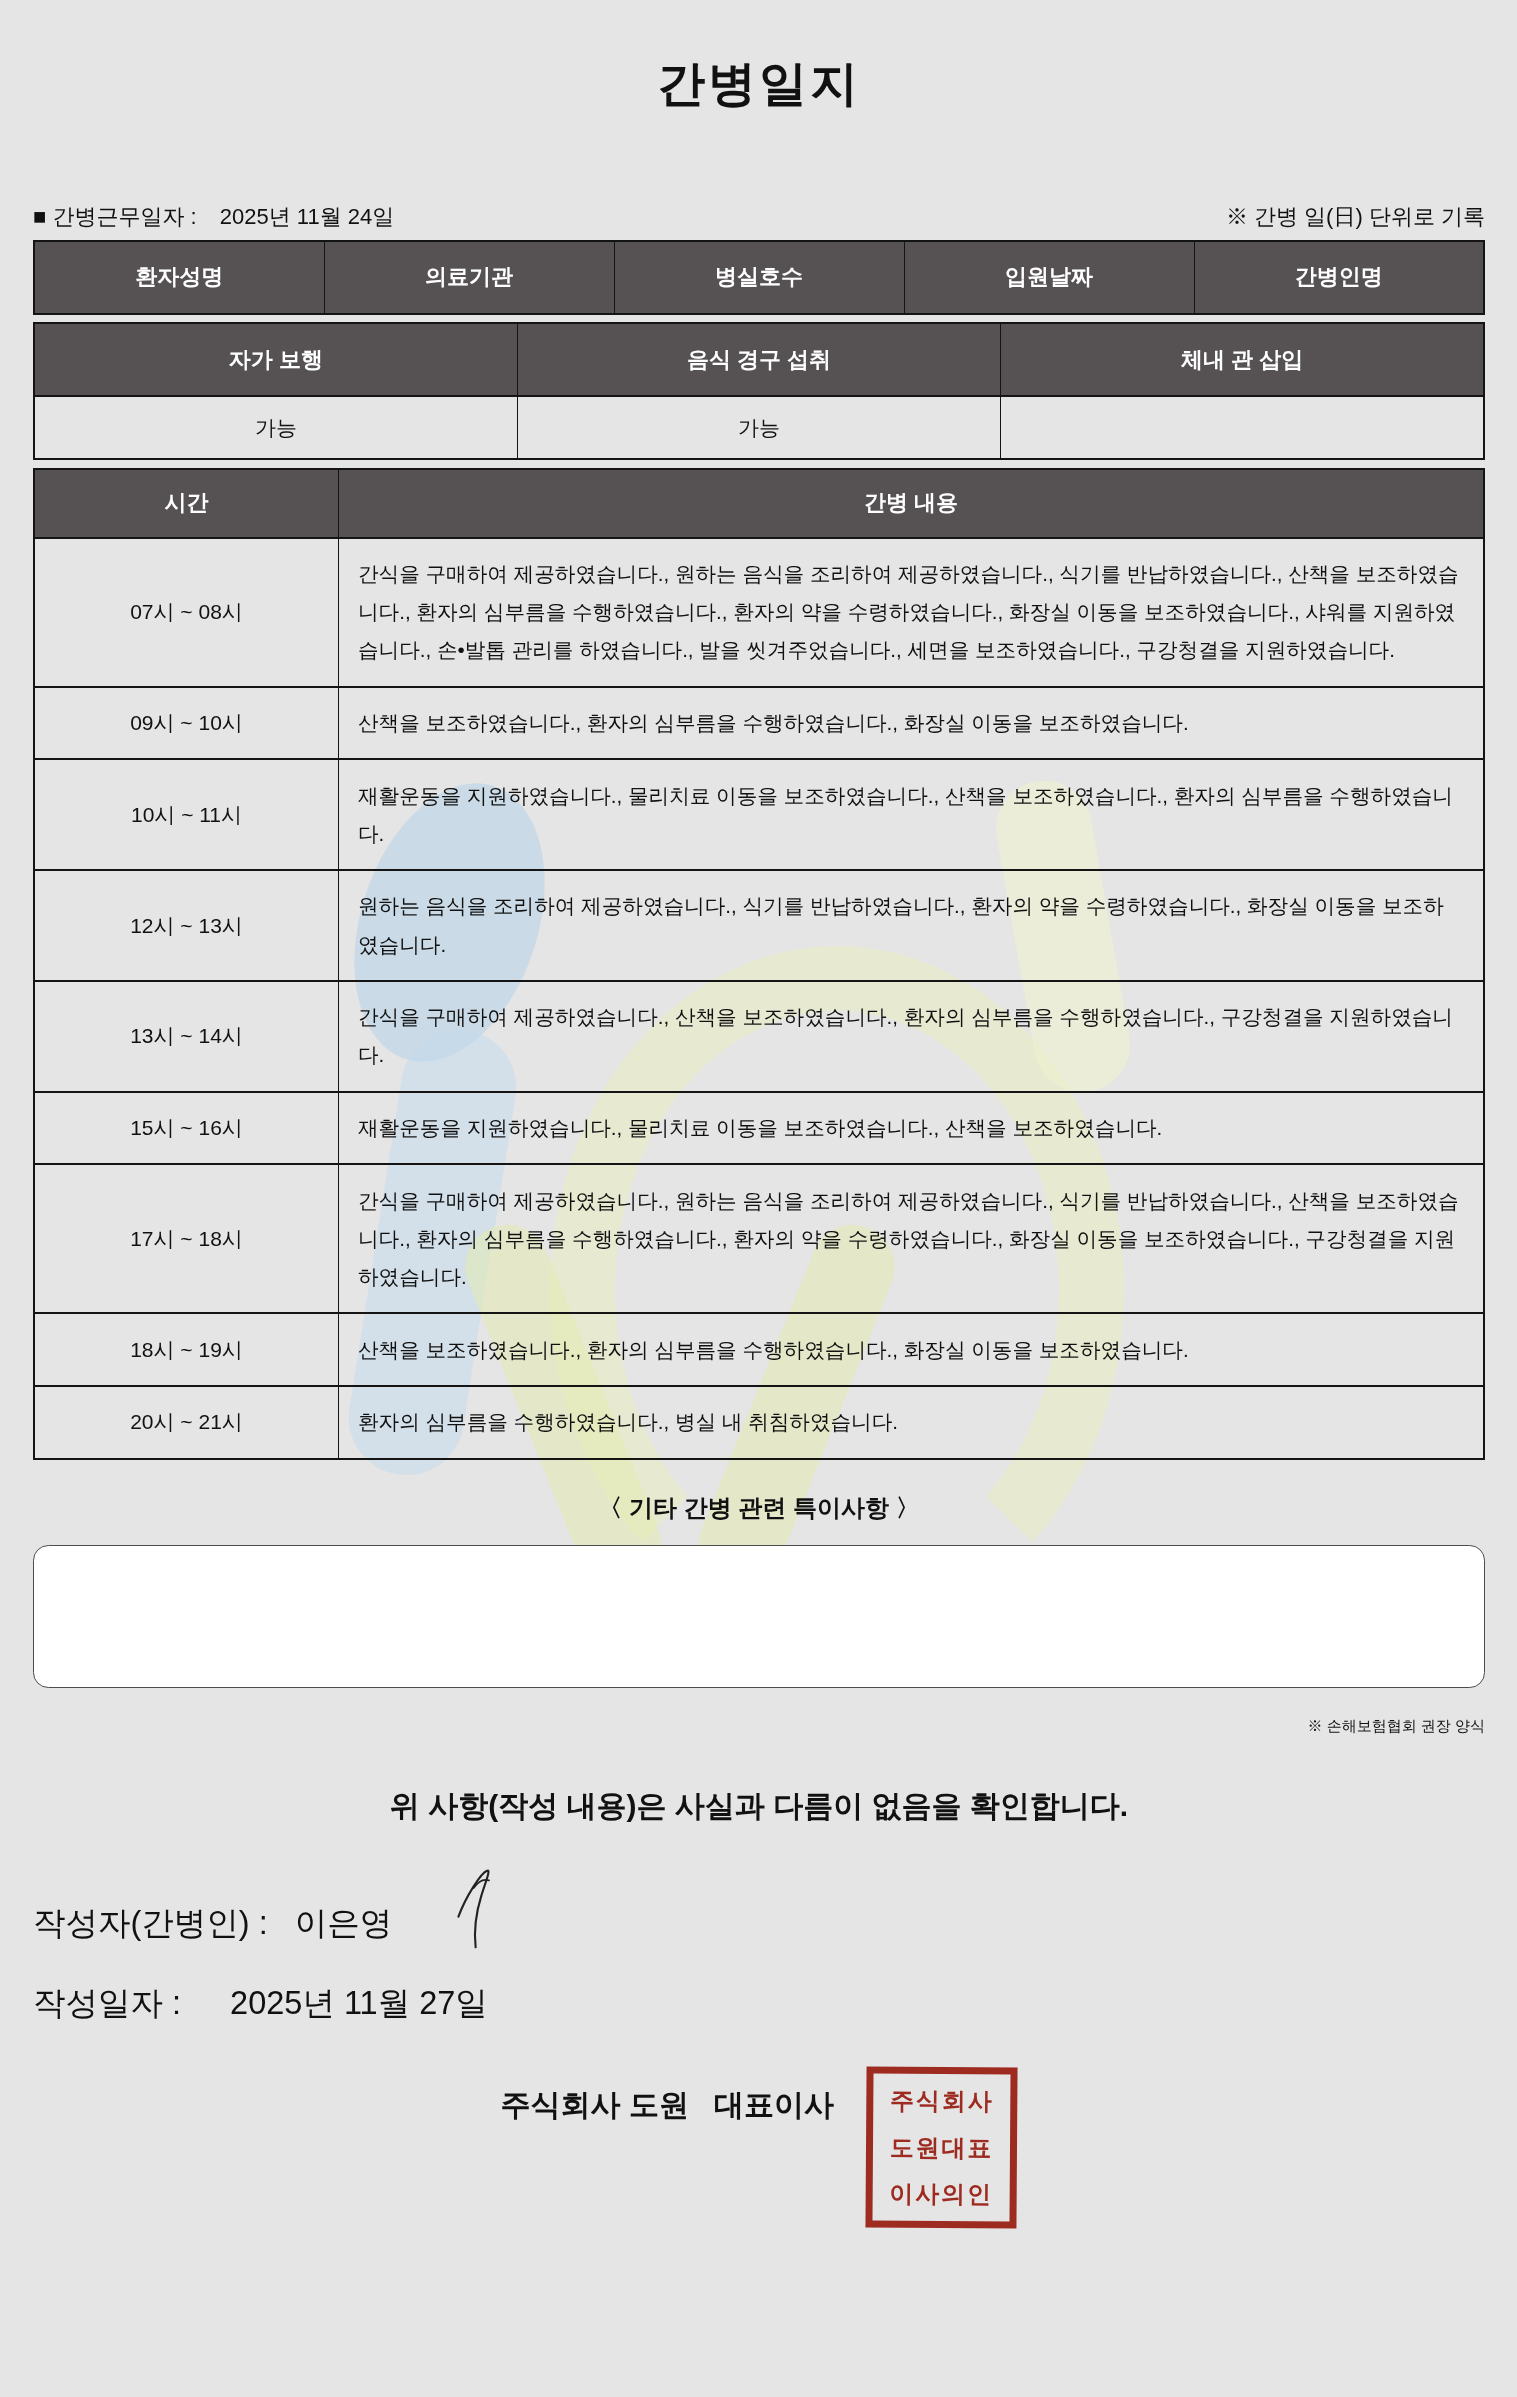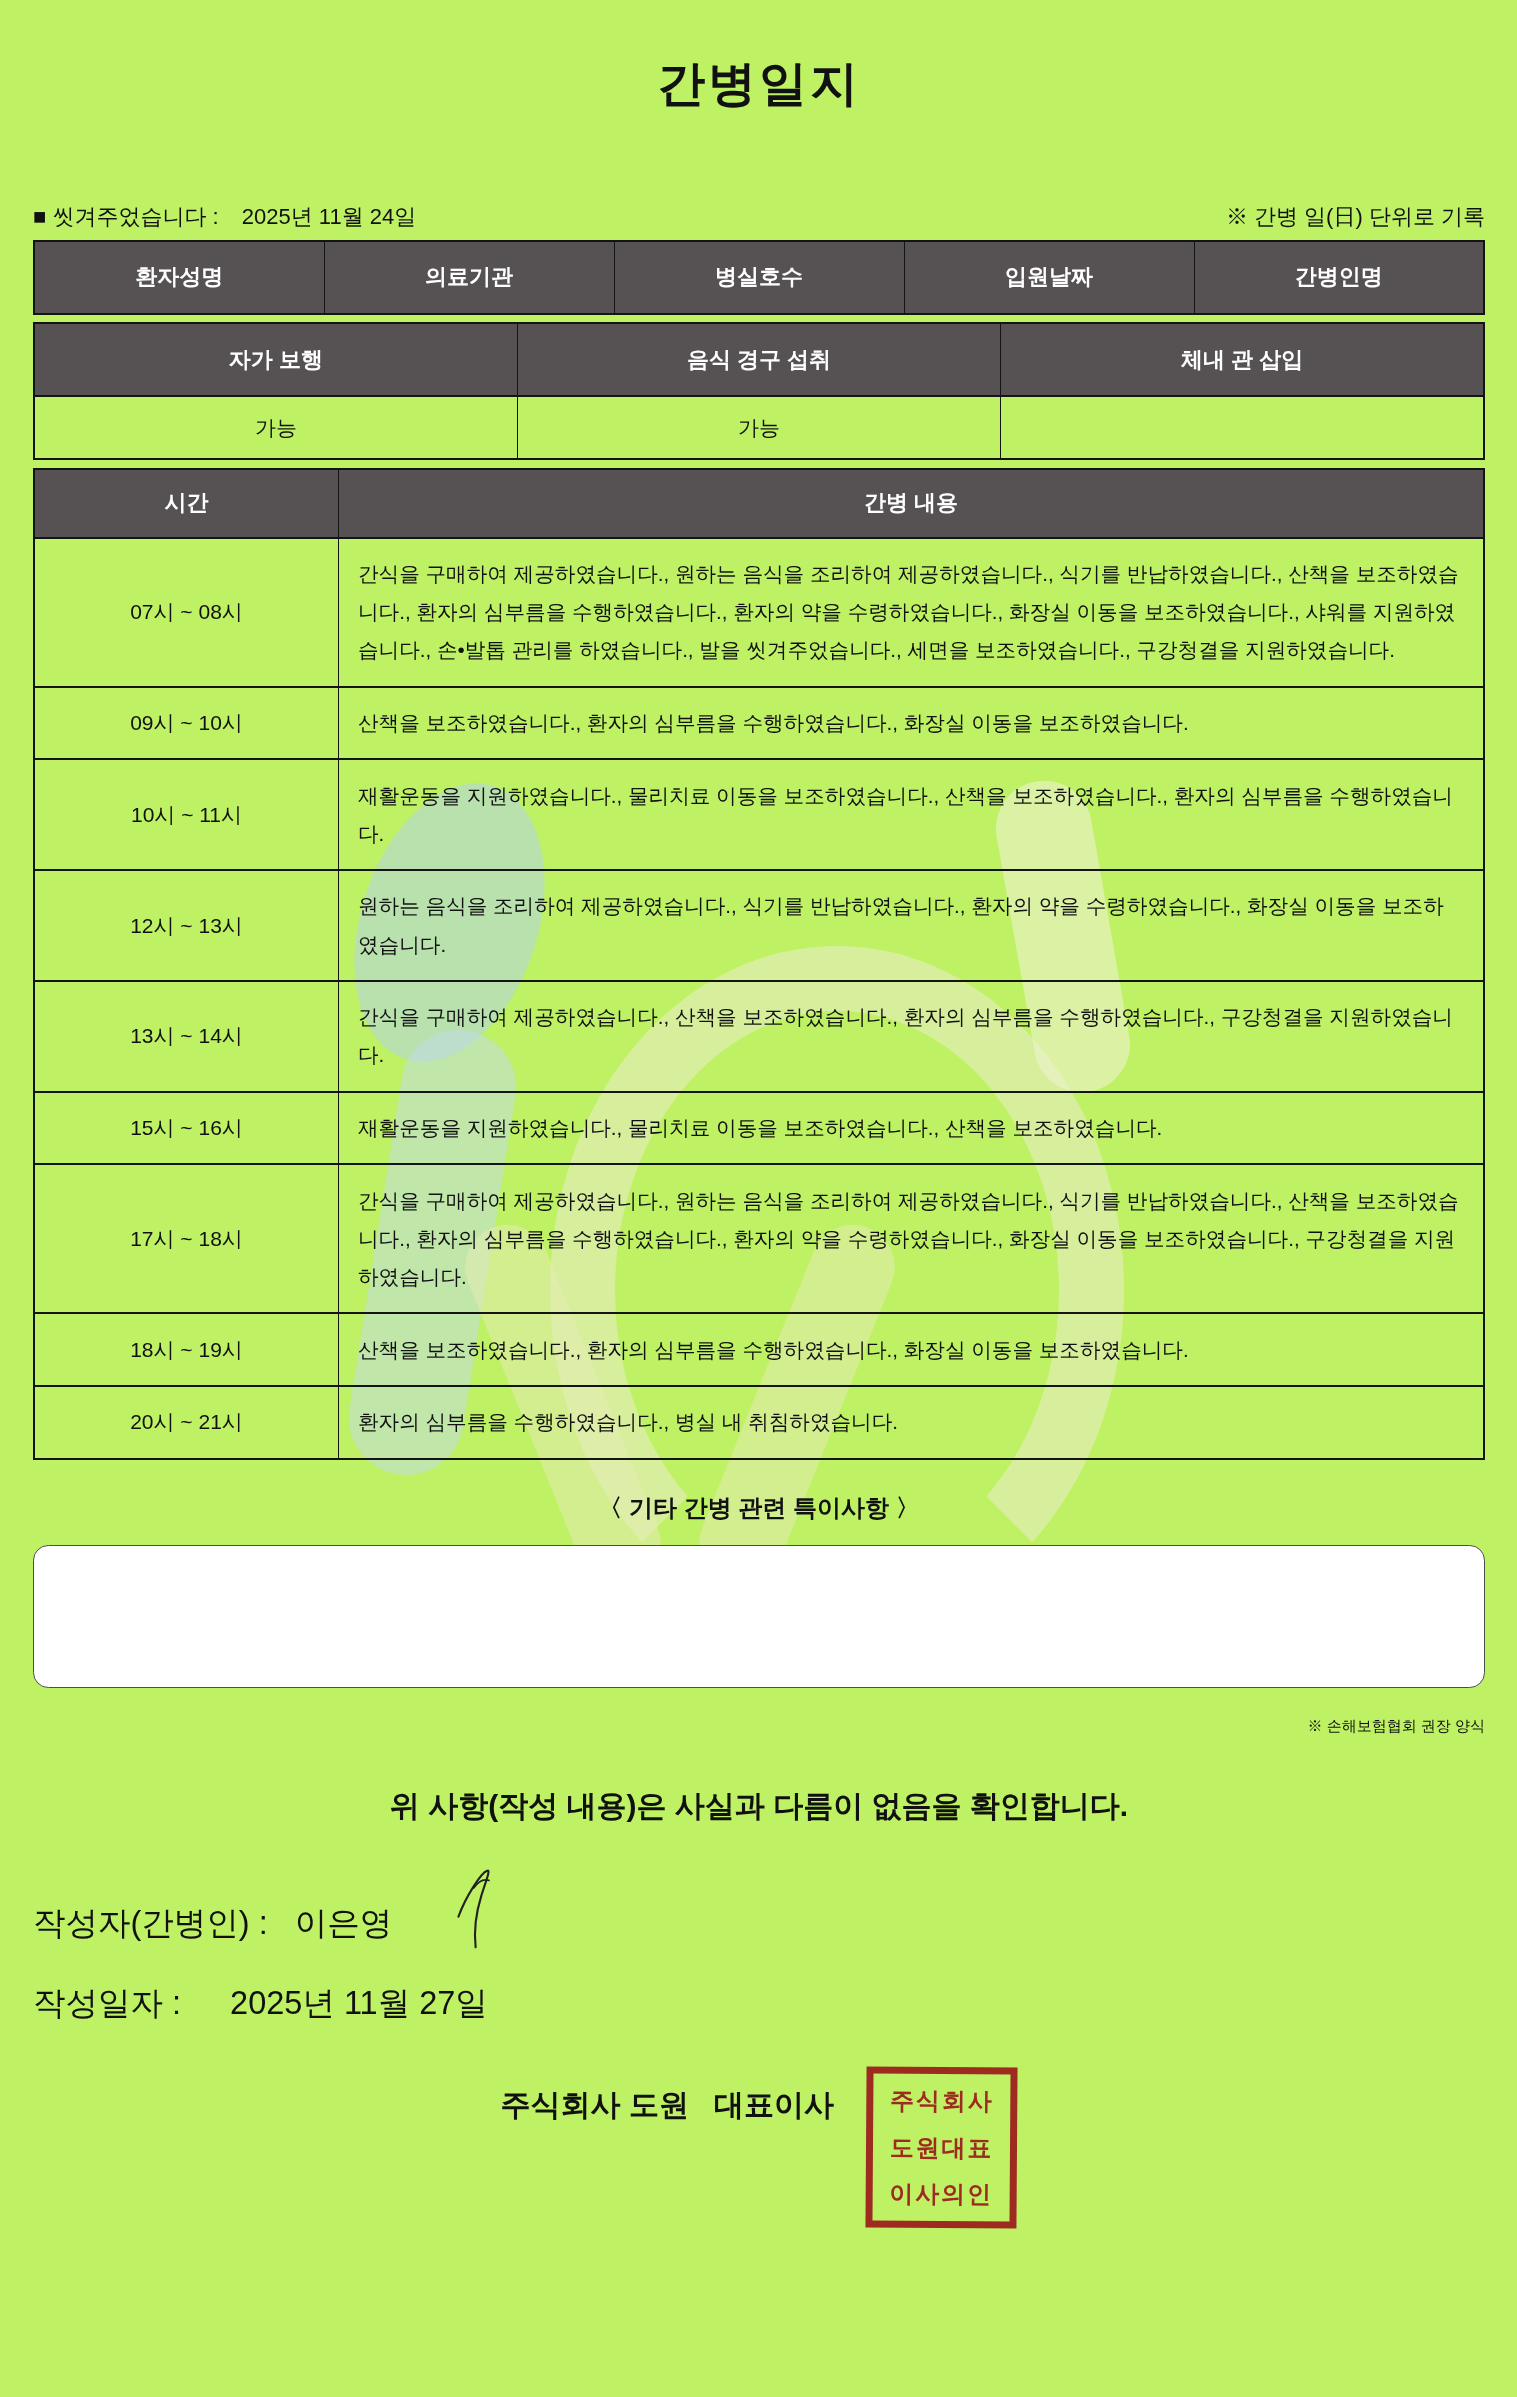--- a/index.html
+++ b/index.html
@@ -1,18 +1,18 @@
 <!DOCTYPE html>
 <html><head>
 <meta charset="utf-8">
 <style>
   html,body { margin:0; padding:0; background:#ffffff; }
   .page {
     position:relative; width:1518px; height:2397px; margin:0 auto;
-    background:#bef264; overflow:hidden;
+    background:#e5e5e5; overflow:hidden;
     font-family:"Liberation Sans", sans-serif; color:#111;
   }
   
   .watermark { position:absolute; inset:0; z-index:0; pointer-events:none; }
   .wm { position:absolute; }
   .wm-blue1 { left:361px; top:779px; width:177px; height:287px; background:#b5d3ea; opacity:.55; border-radius:50%; transform:rotate(18deg); }
   .wm-blue2 { left:375px; top:1028px; width:115px; height:449px; background:#c2daee; opacity:.5; border-radius:57px; transform:rotate(9deg); }
   .wm-arch  { left:550px; top:946px; width:574px; height:688px; border:65px solid #e9eec3; border-bottom-color:transparent; border-radius:50%; opacity:.6; box-sizing:border-box; }
   .wm-v1 { left:521px; top:1214px; width:84px; height:382px; background:#e4ebb0; opacity:.55; border-radius:42px; transform:rotate(-22deg); }
   .wm-v2 { left:755px; top:1214px; width:84px; height:382px; background:#e4ebb0; opacity:.55; border-radius:42px; transform:rotate(22deg); }
@@ -77,21 +77,21 @@
     <div class="wm wm-band"></div>
     <div class="wm wm-dot"></div>
   </div>
 
   <div class="content">
 
     <h1 class="title">간병일지</h1>
 
     <div class="info-row">
       <div>
-        <span>■ 씻겨주었습니다 :</span>
+        <span>■ 간병근무일자 :</span>
         <span style="margin-left:17px;">2025년 11월 24일</span>
       </div>
       <div>※ 간병 일(日) 단위로 기록</div>
     </div>
 
     <table class="t1">
       <tbody>
           <tr>
         <th>환자성명</th>
         <th>의료기관</th>

